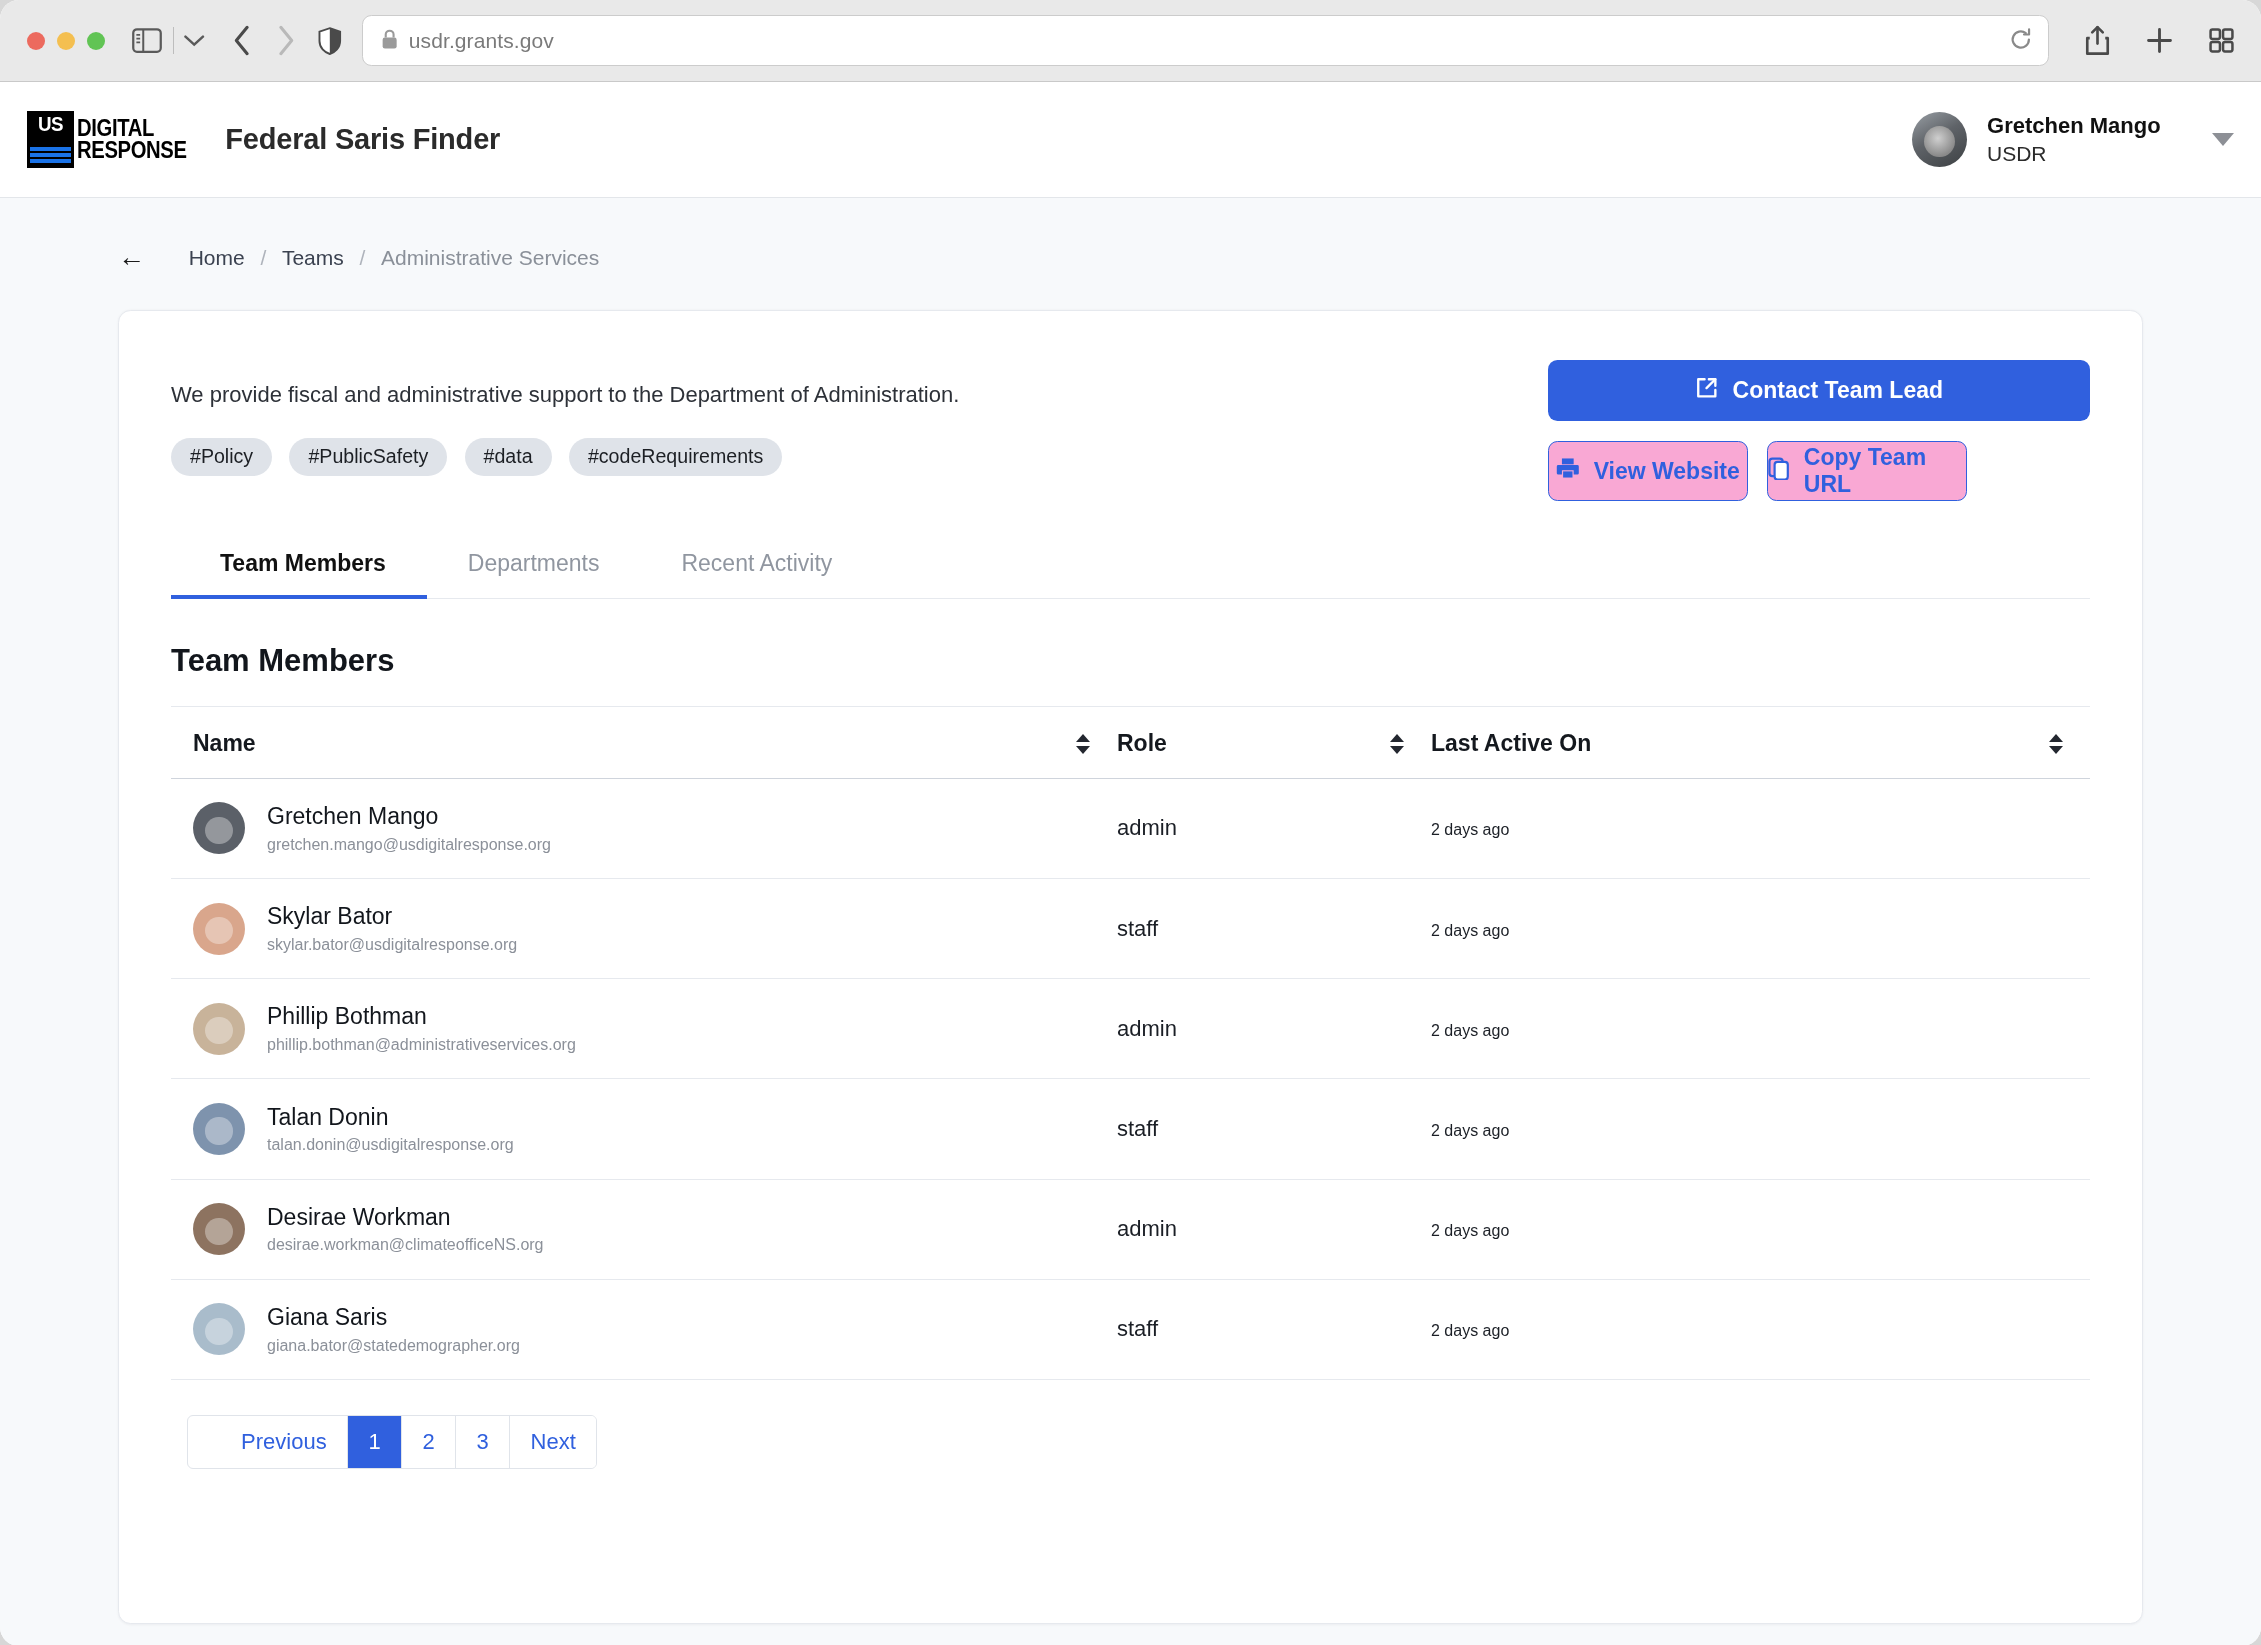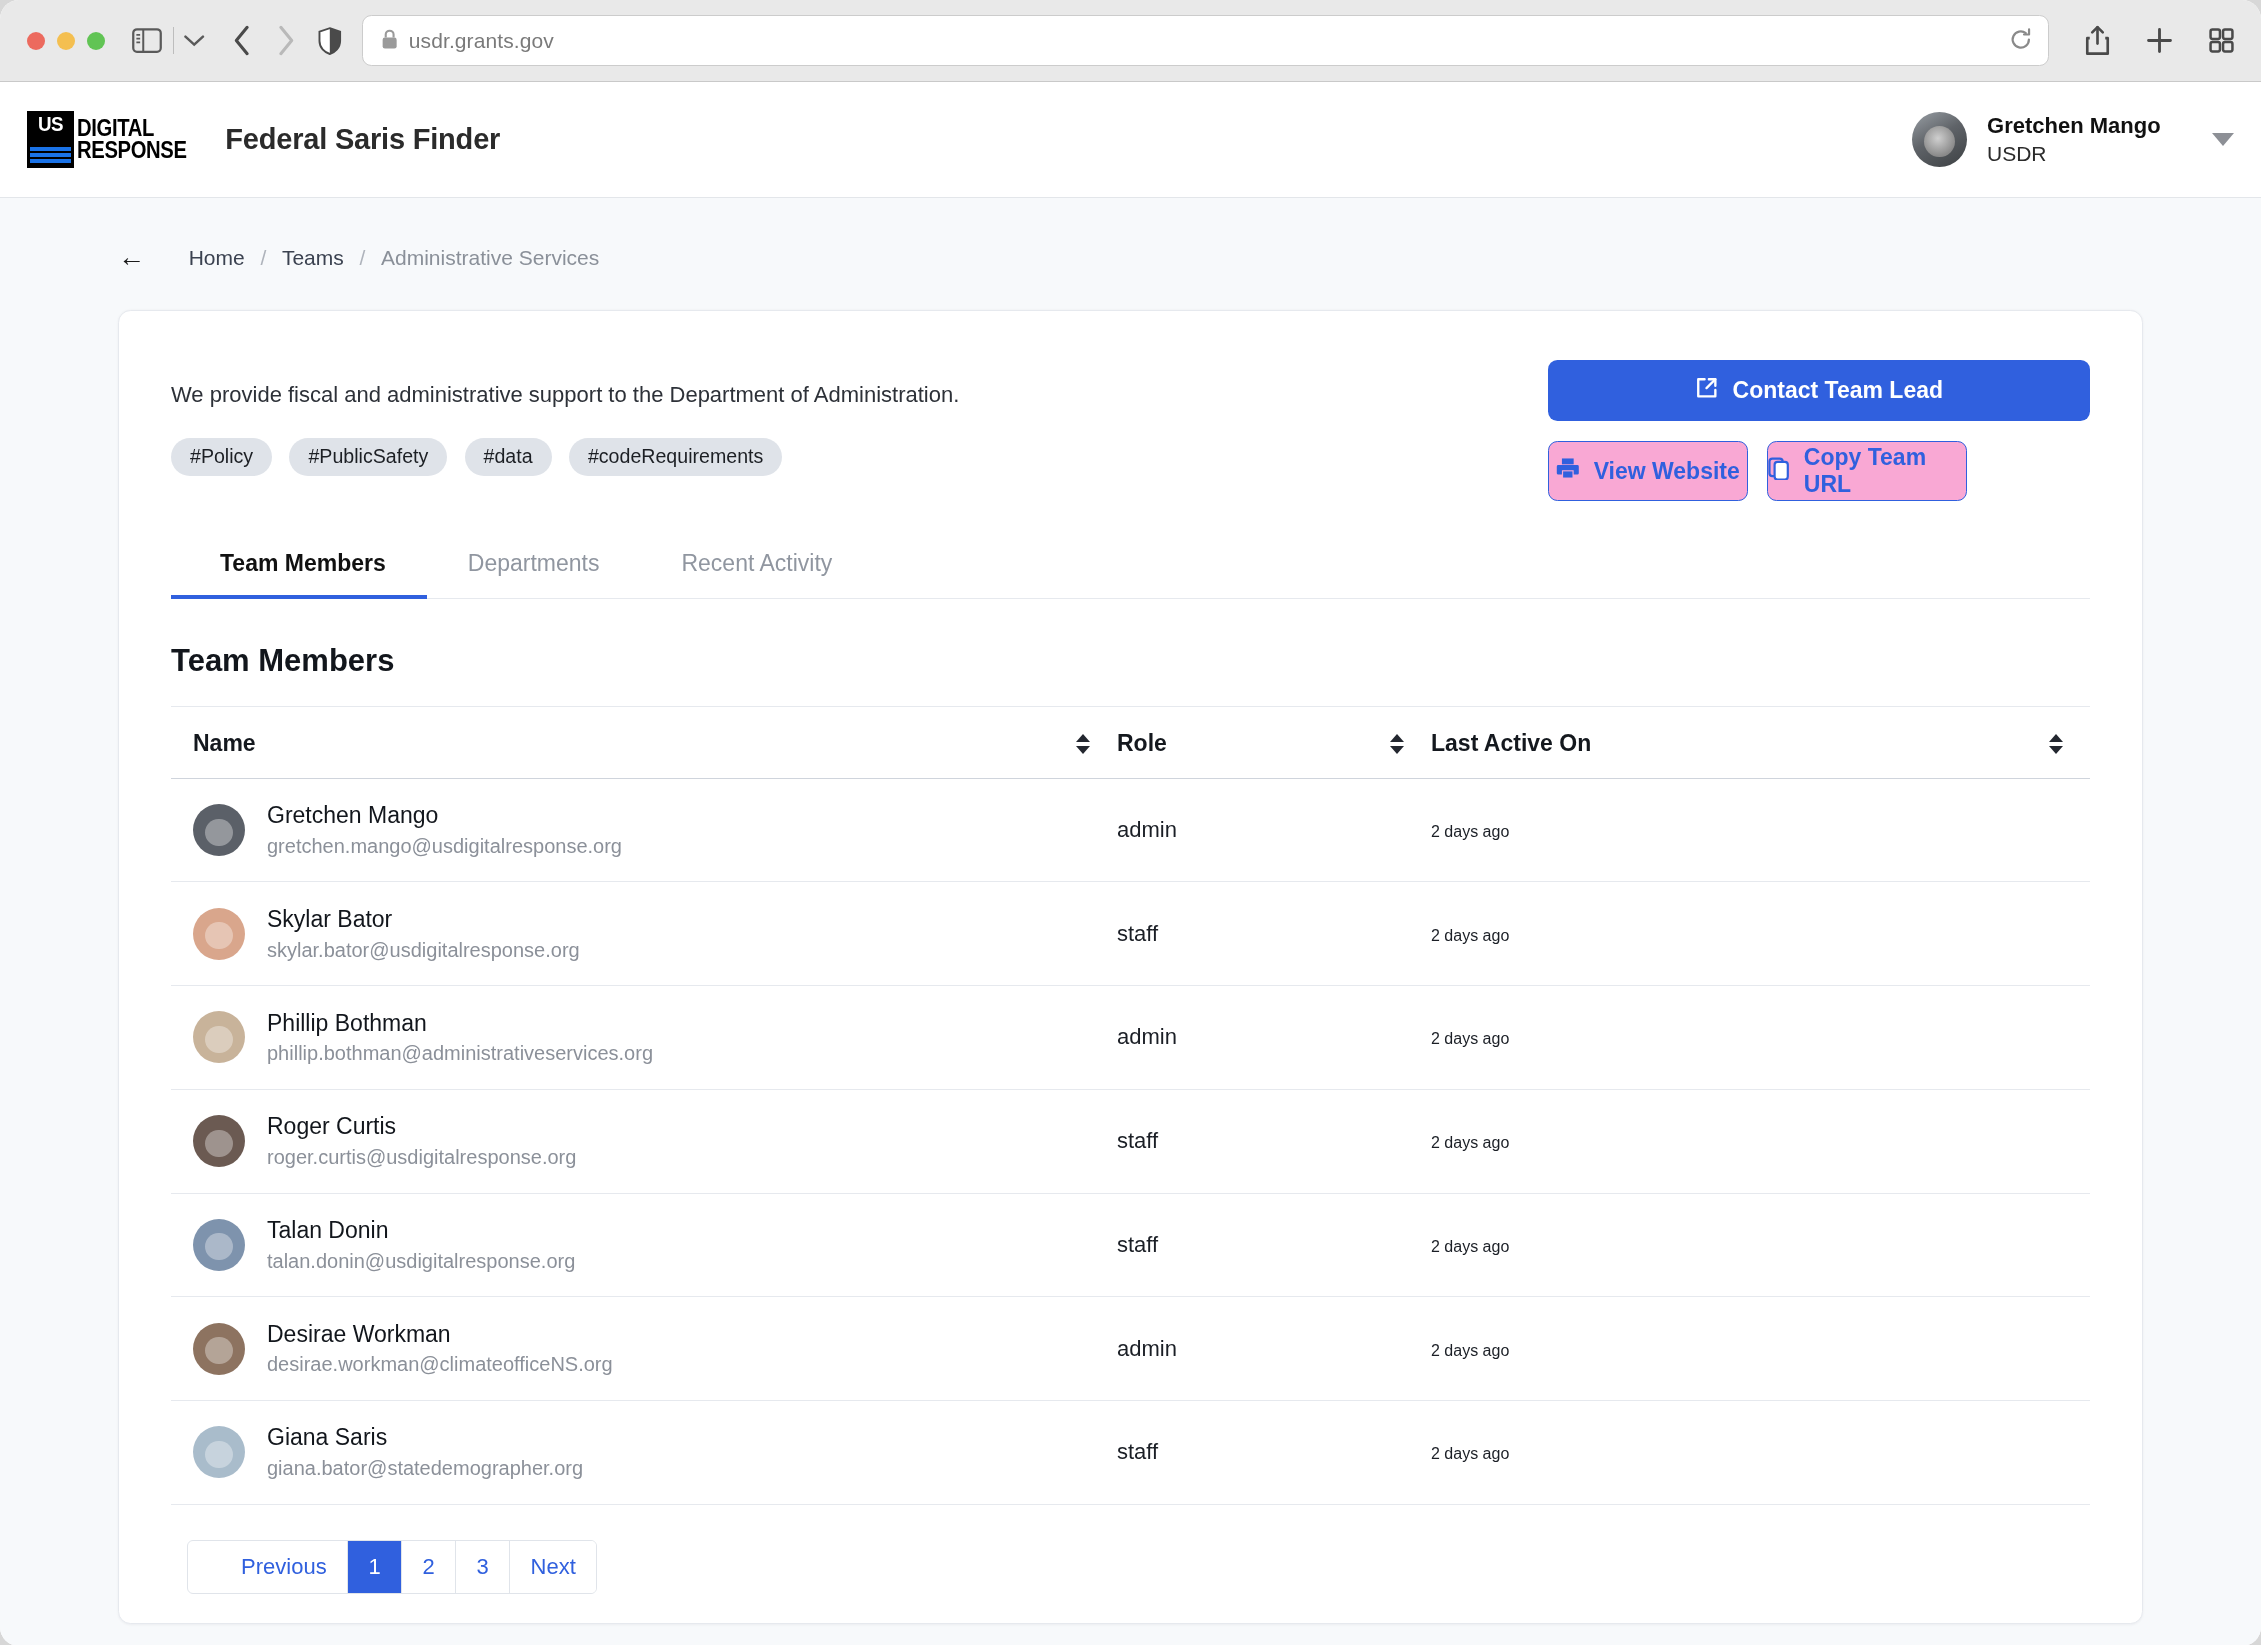--- a/index.html
+++ b/index.html
@@ -280,21 +280,21 @@
     width: 52px; height: 52px; border-radius: 50%;
     flex: 0 0 52px; overflow: hidden; position: relative;
   }
   .avatar::after {
     content:""; position:absolute; left:24%; top:28%;
     width:52%; height:52%; border-radius:50%;
     background: rgba(255,255,255,0.35);
   }
   .person-text { display: flex; flex-direction: column; gap: 5.5px; }
   .person-name { font-size: 23px; color: #12161c; }
-  .person-email { font-size: 20px; color: #8b9099; }
+  .person-email { font-size: 16px; color: #8b9099; }
   .cell-role { font-size: 22px; color: #1b1f26; }
   .cell-active { font-size: 16px; color: #1b1f26; margin-top: 29px; }
 
   
   .pagination {
     margin-top: 35px;
     display: inline-flex;
     border: 0.8px solid #e0e4ea;
     border-radius: 6px;
     overflow: hidden;
@@ -571,33 +571,20 @@
                     <span class="person-email">phillip.bothman@administrativeservices.org</span>
                   </div>
                 </div>
               </td>
               <td><span class="cell-role">admin</span></td>
               <td><span class="cell-active">2 days ago</span></td>
             </tr>
             <tr>
               <td>
                 <div class="person">
-                  <div class="avatar" style="background:#6b5a52"></div>
-                  <div class="person-text">
-                    <span class="person-name">Roger Curtis</span>
-                    <span class="person-email">roger.curtis@usdigitalresponse.org</span>
-                  </div>
-                </div>
-              </td>
-              <td><span class="cell-role">staff</span></td>
-              <td><span class="cell-active">2 days ago</span></td>
-            </tr>
-            <tr>
-              <td>
-                <div class="person">
                   <div class="avatar" style="background:#7e93ad"></div>
                   <div class="person-text">
                     <span class="person-name">Talan Donin</span>
                     <span class="person-email">talan.donin@usdigitalresponse.org</span>
                   </div>
                 </div>
               </td>
               <td><span class="cell-role">staff</span></td>
               <td><span class="cell-active">2 days ago</span></td>
             </tr>

